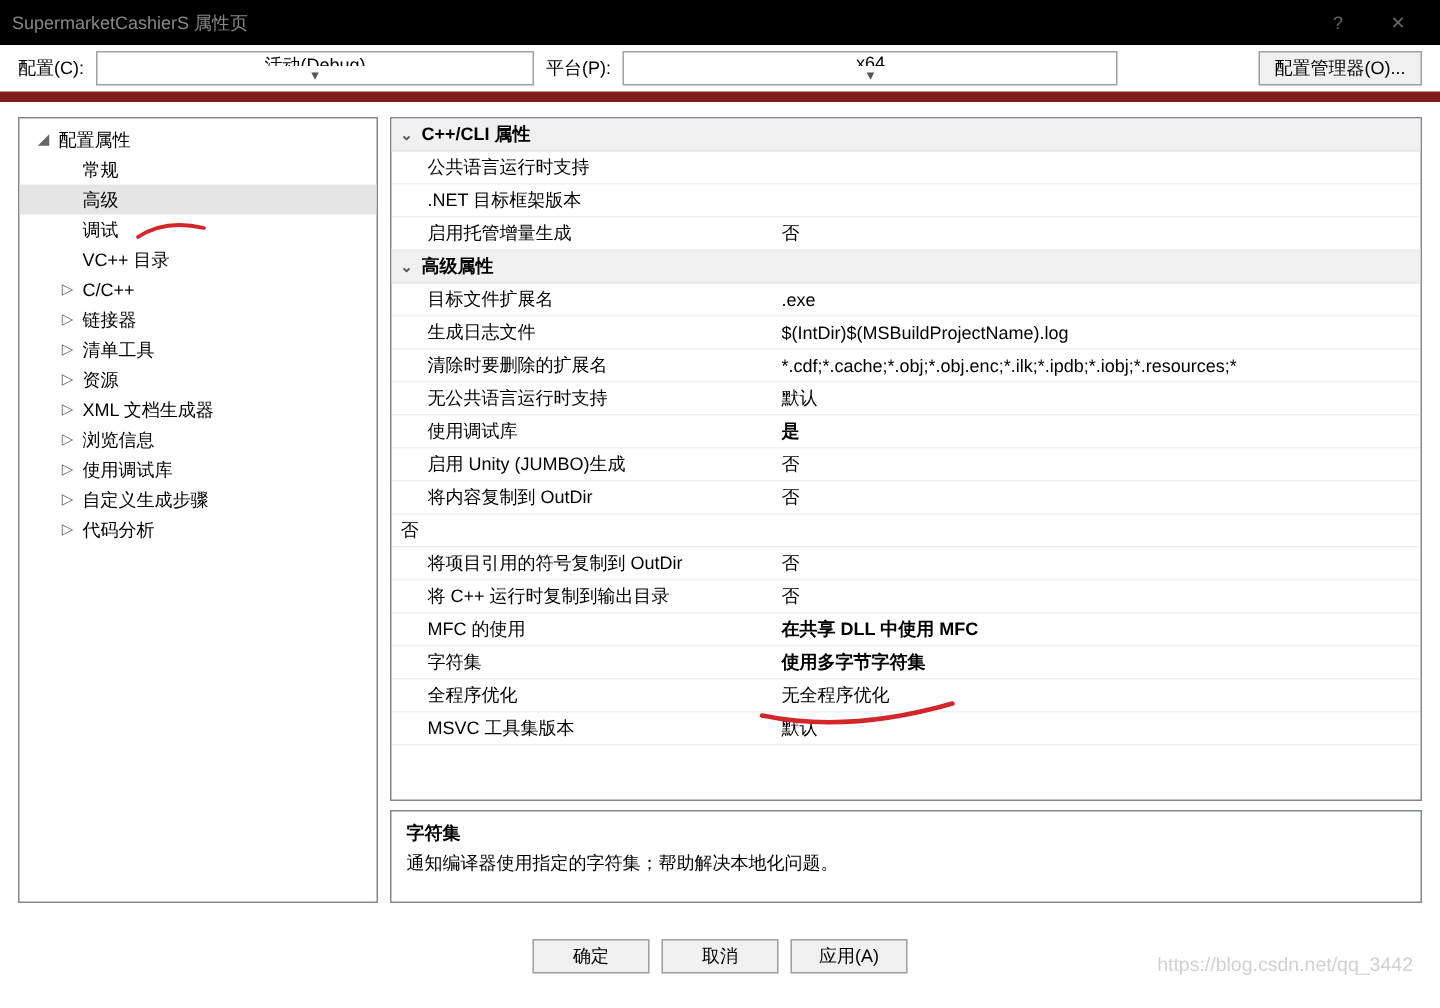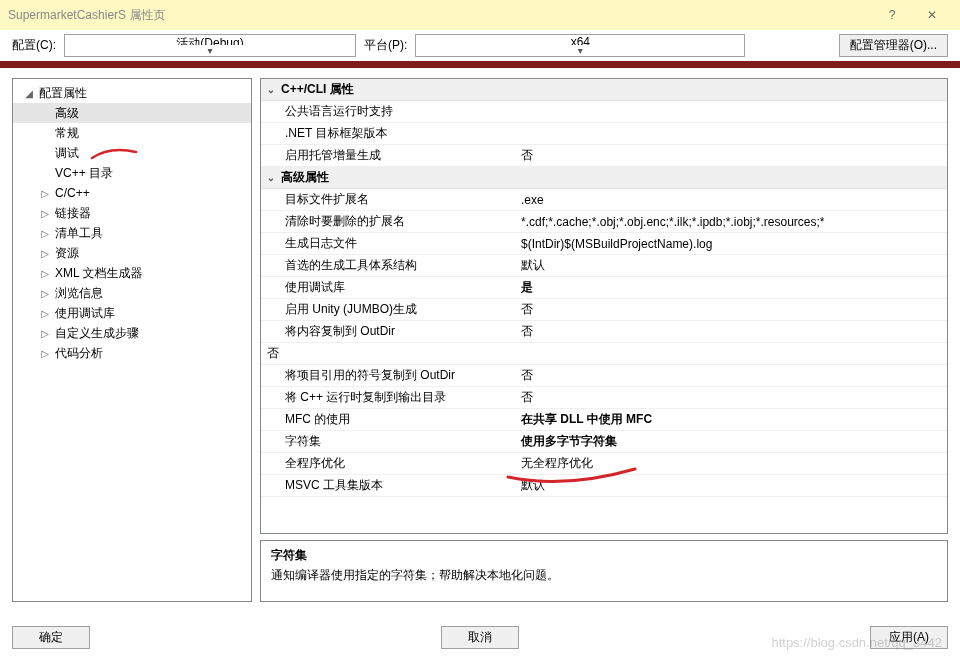--- a/index.html
+++ b/index.html
@@ -1,17 +1,17 @@
 <!DOCTYPE html>
 <html><head>
 <meta charset="utf-8">
 <style>
 * { box-sizing: border-box; margin: 0; padding: 0; font-family: "Microsoft YaHei", "Segoe UI", sans-serif; font-size: 12px; }
 body { background: #fff; width: 960px; height: 672px; overflow: hidden; color: #000; }
-.titlebar { height: 30px; background: #fef9c3; display: flex; align-items: center; padding: 0 8px; color: #888; }
+.titlebar { height: 30px; background: #000000; display: flex; align-items: center; padding: 0 8px; color: #888; }
 .titlebar .title { flex: 1; }
 .titlebar .winctrl { width: 40px; height: 28px; display: flex; align-items: center; justify-content: center; color: #666; }
 .toolbar { height: 38px; display: flex; align-items: center; padding: 0 12px; gap: 8px; border-bottom: 7px solid #7f1d1d; }
 .toolbar label { white-space: nowrap; }
 .select { border: 1px solid #a0a0a0; height: 23px; display: flex; align-items: center; padding: 0 6px; background: #fff; position: relative; flex-direction: column; }
 .select .sel-text { flex: 1; overflow: hidden; }
 .select .chev { font-size: 10px; color: #555; }
 .cfg-sel { width: 292px; }
 .plat-sel { width: 330px; }
 .btn { border: 1px solid #a0a0a0; background: #f0f0f0; height: 23px; padding: 0 10px; display: flex; align-items: center; white-space: nowrap; }
@@ -25,21 +25,21 @@
 .right { flex: 1; display: flex; flex-direction: column; margin: 10px 12px 10px 4px; gap: 6px; }
 .grid { flex: 1; border: 1px solid #828790; overflow: auto; }
 .section { display: flex; align-items: center; height: 22px; background: #f0f0f0; font-weight: bold; border-bottom: 1px solid #e5e5e5; }
 .section .exp { width: 20px; text-align: center; font-size: 10px; color: #555; }
 .row { display: flex; height: 22px; align-items: center; border-bottom: 1px solid #f0f0f0; }
 .row .prop { width: 254px; padding-left: 24px; }
 .row .val { flex: 1; padding-left: 6px; overflow: hidden; white-space: nowrap; }
 .row .val.bold { font-weight: bold; }
 .desc { border: 1px solid #828790; padding: 6px 10px; height: 62px; overflow: hidden; }
 .desc .dt { font-weight: bold; margin-bottom: 3px; }
-.footer { height: 50px; display: flex; align-items: center; justify-content: space-between; padding: 0 12px; gap: 8px; }
+.footer { height: 50px; display: flex; align-items: center; justify-content: center; padding: 0 12px; gap: 8px; }
 .footer .btn { width: 78px; justify-content: center; }
 .annot1 { position: absolute; left: 90px; top: 144px; pointer-events: none; }
 .annot2 { position: absolute; left: 505px; top: 463px; pointer-events: none; }
 .watermark { position: absolute; right: 18px; bottom: 22px; color: rgba(120,120,120,0.35); font-size: 13px; }
 </style>
 </head>
 <body>
 
 <div class="titlebar">
   <span class="title">SupermarketCashierS 属性页</span>
@@ -62,27 +62,27 @@
   <div class="btn">配置管理器(O)...</div>
 </div>
 
 <div class="body">
   <div class="tree">
     <div class="tree-item">
       <span class="exp">◢</span>
       <span class="lbl">配置属性</span>
     </div>
     <div id="tree-items">
+        <div class="tree-item l1">
+          <span class="exp"></span>
+          <span class="lbl">常规</span>
+        </div>
         <div class="tree-item l1 sel">
           <span class="exp"></span>
           <span class="lbl">高级</span>
-        </div>
-        <div class="tree-item l1">
-          <span class="exp"></span>
-          <span class="lbl">常规</span>
         </div>
         <div class="tree-item l1">
           <span class="exp"></span>
           <span class="lbl">调试</span>
         </div>
         <div class="tree-item l1">
           <span class="exp"></span>
           <span class="lbl">VC++ 目录</span>
         </div>
         <div class="tree-item l1">
@@ -143,29 +143,29 @@
         </div>
         <div class="section">
           <span class="exp">⌄</span>
           <span>高级属性</span>
         </div>
         <div class="row">
           <div class="prop">目标文件扩展名</div>
           <div class="val">.exe</div>
         </div>
         <div class="row">
+          <div class="prop">生成日志文件</div>
+          <div class="val">$(IntDir)$(MSBuildProjectName).log</div>
+        </div>
+        <div class="row">
           <div class="prop">清除时要删除的扩展名</div>
           <div class="val">*.cdf;*.cache;*.obj;*.obj.enc;*.ilk;*.ipdb;*.iobj;*.resources;*</div>
         </div>
         <div class="row">
-          <div class="prop">生成日志文件</div>
-          <div class="val">$(IntDir)$(MSBuildProjectName).log</div>
-        </div>
-        <div class="row">
-          <div class="prop">首选的生成工具体系结构</div>
+          <div class="prop">无公共语言运行时支持</div>
           <div class="val">默认</div>
         </div>
         <div class="row">
           <div class="prop">使用调试库</div>
           <div class="val bold">是</div>
         </div>
         <div class="row">
           <div class="prop">启用 Unity (JUMBO)生成</div>
           <div class="val">否</div>
         </div>

